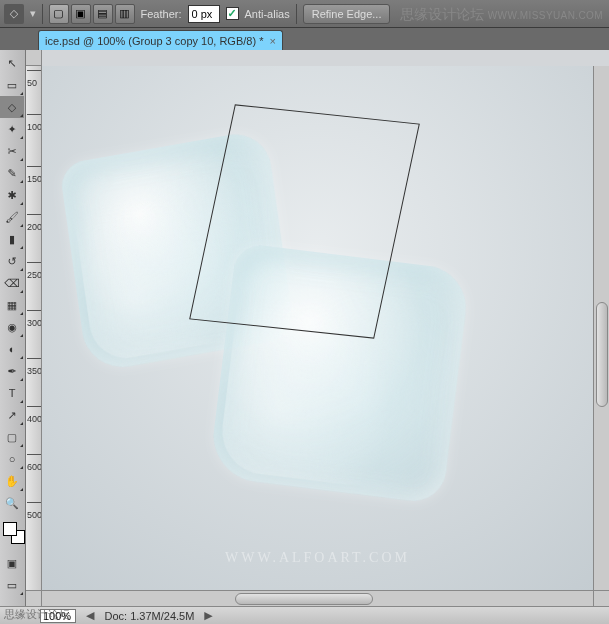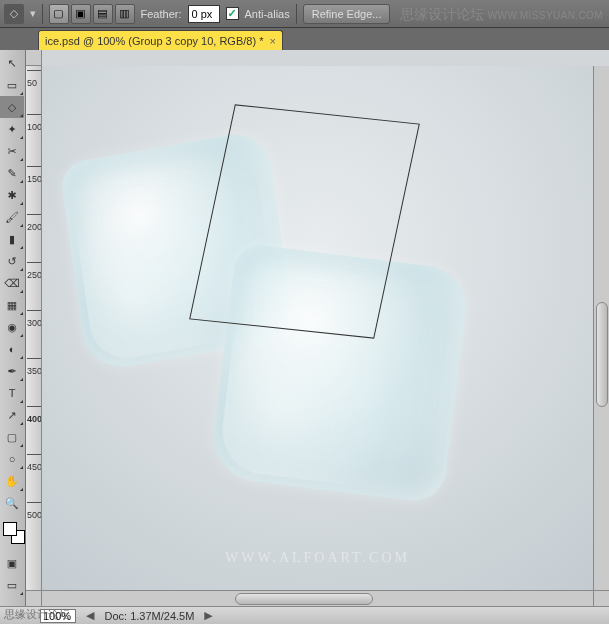--- a/index.html
+++ b/index.html
@@ -13,21 +13,21 @@
 .sel-icon.active { background: linear-gradient(#b0b0b0, #909090); }
 .label { color: #ddd; }
 .input-feather { width: 32px; height: 18px; background: #fff; border: 1px solid #333; padding: 0 3px; color: #000; }
 .checkbox { width: 13px; height: 13px; background: #fff; border: 1px solid #333; display: flex; align-items: center; justify-content: center; color: #2a6; font-weight: bold; }
 .btn { height: 20px; padding: 0 8px; background: linear-gradient(#9a9a9a, #7a7a7a); border: 1px solid #555; border-radius: 3px; color: #ddd; line-height: 18px; }
 
 .watermark-top { position: absolute; right: 6px; top: 6px; color: #888; font-size: 12px; }
 .watermark-top .cn { font-size: 14px; }
 
 .tab-bar { height: 22px; background: #6a6a6a; display: flex; align-items: flex-end; padding-left: 38px; }
-.tab { height: 20px; background: #fde047; border: 1px solid #444; border-bottom: none; padding: 8px 6px; display: flex; align-items: center; gap: 6px; color: #333; border-radius: 3px 3px 0 0; text-align: right; }
+.tab { height: 20px; background: #7dd3fc; border: 1px solid #444; border-bottom: none; padding: 8px 6px; display: flex; align-items: center; gap: 6px; color: #333; border-radius: 3px 3px 0 0; text-align: right; }
 .tab .x { color: #666; cursor: pointer; }
 
 .main { position: absolute; top: 50px; left: 0; right: 0; bottom: 18px; display: flex; }
 
 .toolbox { width: 26px; background: linear-gradient(to right, #cececf, #b8b8b9); border-right: 1px solid #777; display: flex; flex-direction: column; padding-top: 2px; }
 .toolbox-col { display: flex; flex-direction: column; }
 .tool { width: 24px; height: 22px; display: flex; align-items: center; justify-content: center; color: #333; position: relative; cursor: pointer; }
 .tool.selected { background: #888; }
 .tool .corner { position: absolute; right: 1px; bottom: 1px; width: 0; height: 0; border-left: 3px solid transparent; border-bottom: 3px solid #333; }
 .toolbox .colors { margin-top: 6px; padding: 3px; position: relative; height: 32px; }
@@ -136,22 +136,22 @@
     </div>
     <div class="canvas-row">
       <div class="ruler-v" id="rulerv">
           <div class="tick" style="top: 4px;">50</div>
           <div class="tick" style="top: 48px;">100</div>
           <div class="tick" style="top: 100px;">150</div>
           <div class="tick" style="top: 148px;">200</div>
           <div class="tick" style="top: 196px;">250</div>
           <div class="tick" style="top: 244px;">300</div>
           <div class="tick" style="top: 292px;">350</div>
-          <div class="tick" style="top: 340px; font-weight: bold;">400</div>
-          <div class="tick" style="top: 388px;">450</div>
+          <div class="tick" style="top: 340px;">400</div>
+          <div class="tick" style="top: 388px;">600</div>
           <div class="tick" style="top: 436px;">500</div>
         </div>
       <div class="canvas">
         <div class="ice ice1"></div>
         <div class="ice ice2"></div>
         <div class="sel-path"></div>
         <div class="canvas-watermark">WWW.ALFOART.COM</div>
       </div>
       <div class="scroll-v">
           <div class="thumb-v"></div>

